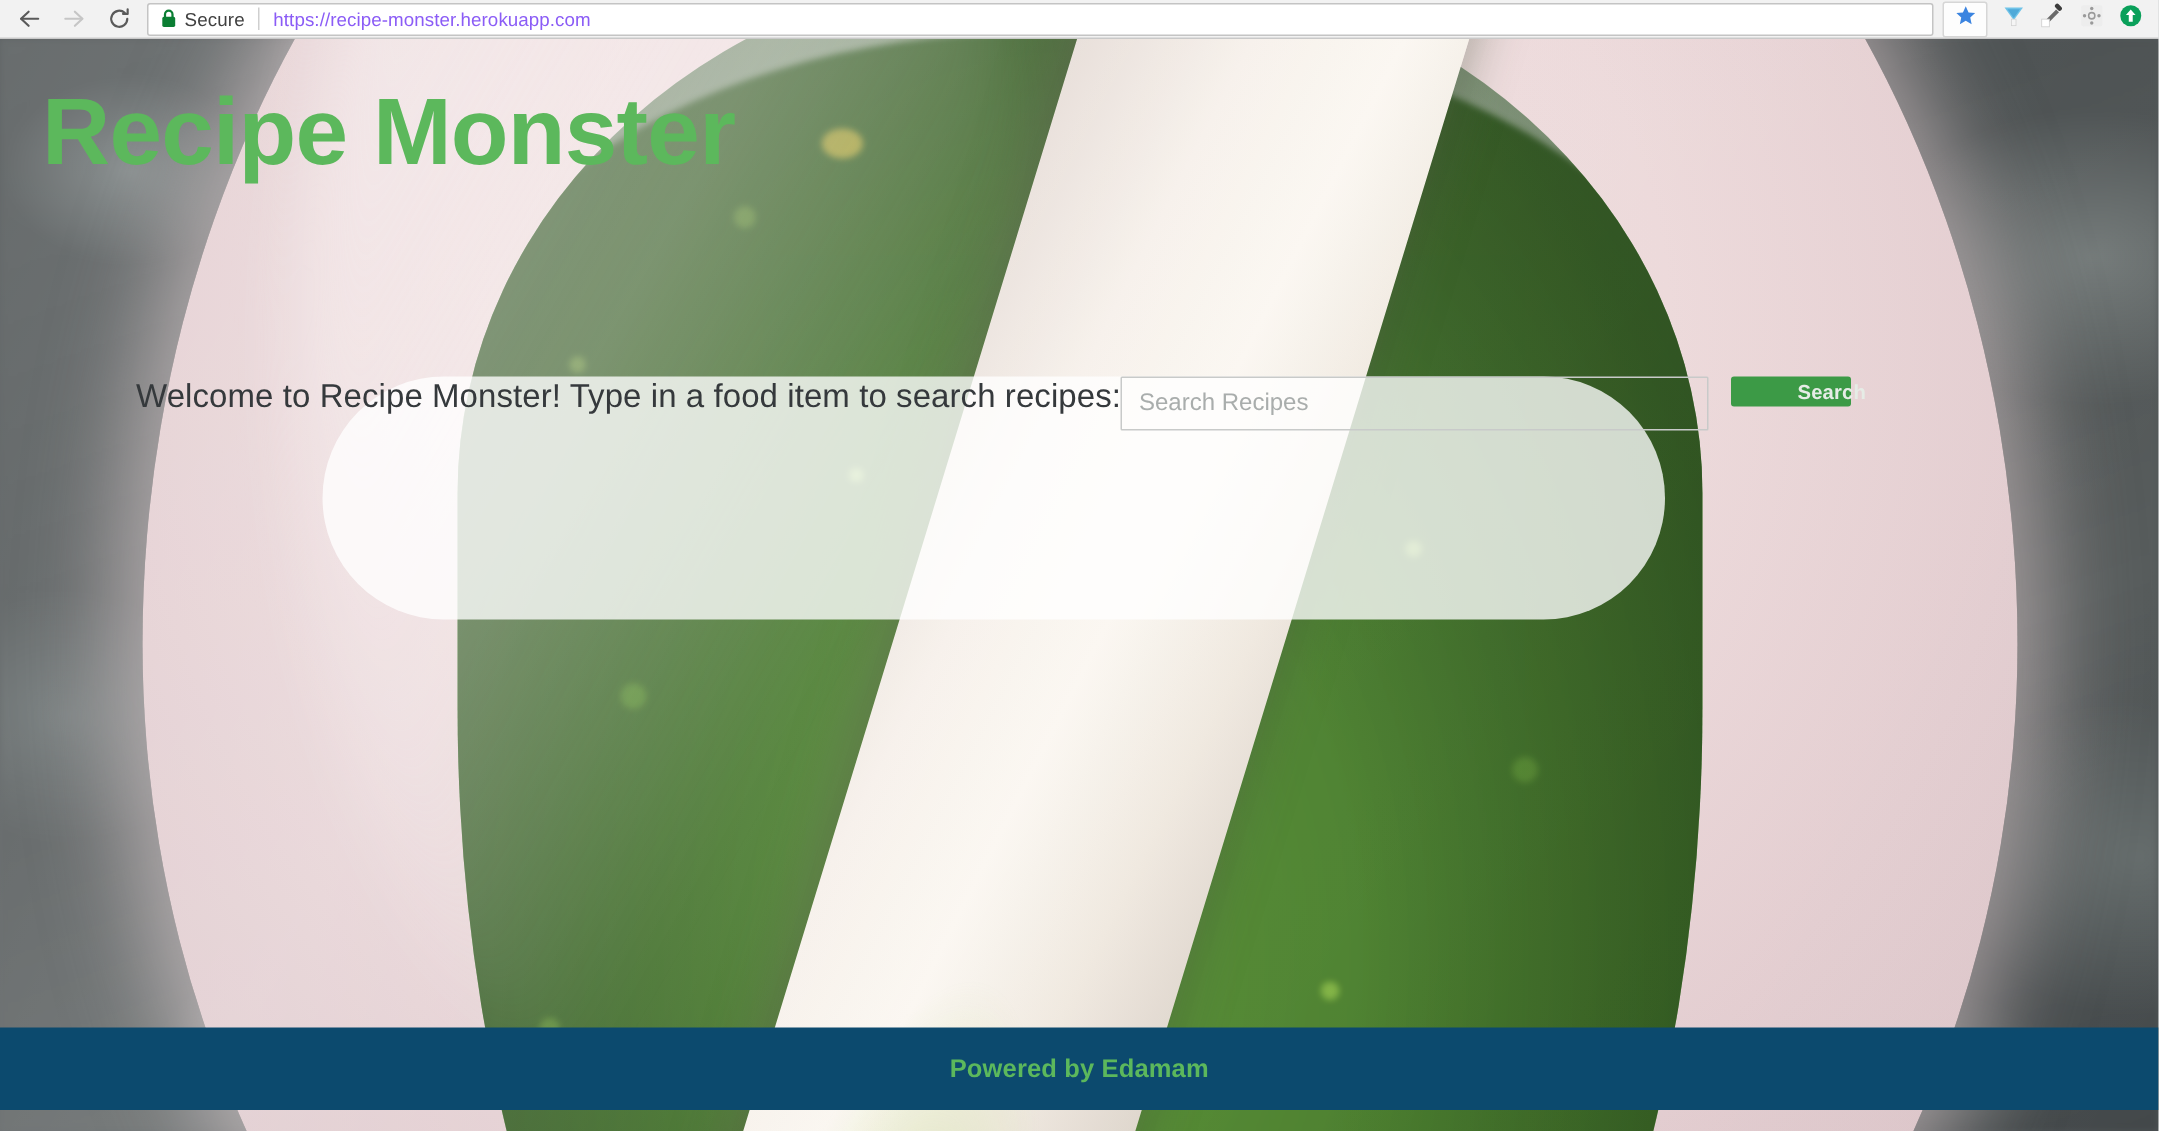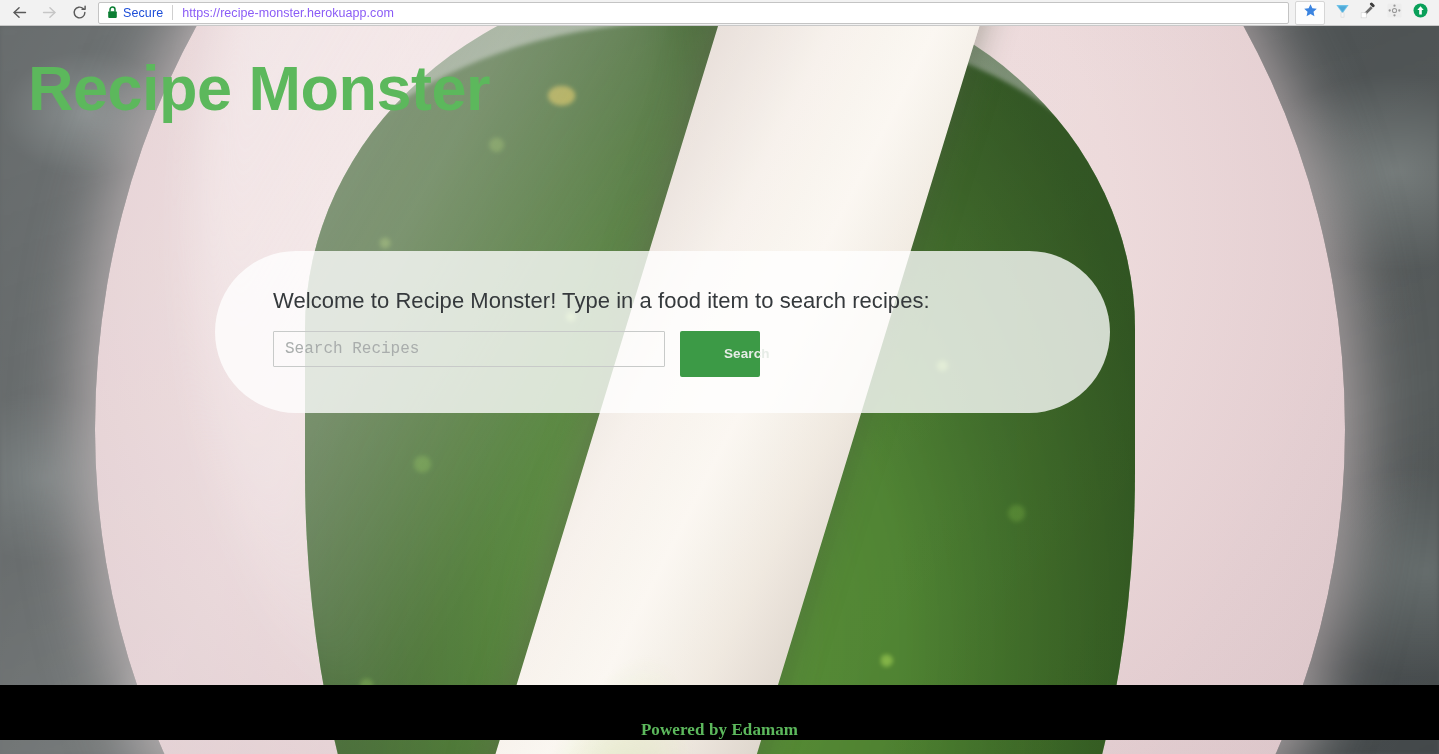--- a/index.html
+++ b/index.html
@@ -51,21 +51,21 @@
     padding-left: 8px;
     overflow: hidden;
   }
   .lock-icon {
     flex: 0 0 auto;
     margin-right: 5px;
     display: flex;
     align-items: center;
   }
   .secure-label {
-    color: #1d4ed8;
+    color: #404040;
     font-size: 12.5px;
     letter-spacing: 0.1px;
     white-space: nowrap;
   }
   .omnibox-divider {
     width: 1px;
     height: 15px;
     background: #cfcfcf;
     margin: 0 9px;
     flex: 0 0 auto;
@@ -271,21 +271,21 @@
     position: absolute;
     left: 215px;
     top: 225px;
     width: 895px;
     height: 162px;
     border-radius: 81px;
     background: rgba(255,255,255,0.78);
     box-sizing: border-box;
     padding: 0 58px;
     display: flex;
-    flex-direction: column;
+    flex-direction: row;
     justify-content: center;
   }
   .welcome-text {
     font-size: 22px;
     color: #35393c;
     font-weight: 400;
     margin: 0 0 17px 0;
     white-space: nowrap;
     letter-spacing: 0.05px;
   }
@@ -295,56 +295,55 @@
   }
   .search-input {
     width: 392px;
     height: 36px;
     box-sizing: border-box;
     background: transparent;
     border: 1px solid #c8cac9;
     border-radius: 1px;
     padding: 0 11px;
     font-size: 16px;
-    font-family: Liberation Mono, monospace;
+    font-family: Liberation Sans, sans-serif;
     color: #4a4f52;
     outline: none;
   }
   .search-input::placeholder {
     color: #a9adac;
     opacity: 1;
   }
   .search-button {
     margin-left: 15px;
     width: 80px;
-    height: 46px;
+    height: 20px;
     background: #3c9a46;
     border: none;
     border-radius: 2px;
     color: #e6ece6;
     font-size: 13.5px;
     font-weight: 700;
     font-family: "Liberation Sans", sans-serif;
     cursor: pointer;
     letter-spacing: 0.1px;
     padding-left: 44px;
   }
 
   
   .site-footer {
     position: absolute;
     left: 0;
     top: 659px;
     width: 1439px;
     height: 55px;
-    background: #000000;
-    display: flex;
-    align-items: flex-end;
+    background: #0c4a6e;
+    display: flex;
+    align-items: center;
     justify-content: center;
-    font-family: Liberation Serif, serif;
   }
   .footer-text {
     color: #5cb85c;
     font-size: 17px;
     font-weight: 700;
     letter-spacing: 0.1px;
   }
 </style>
 </head>
 <body>

